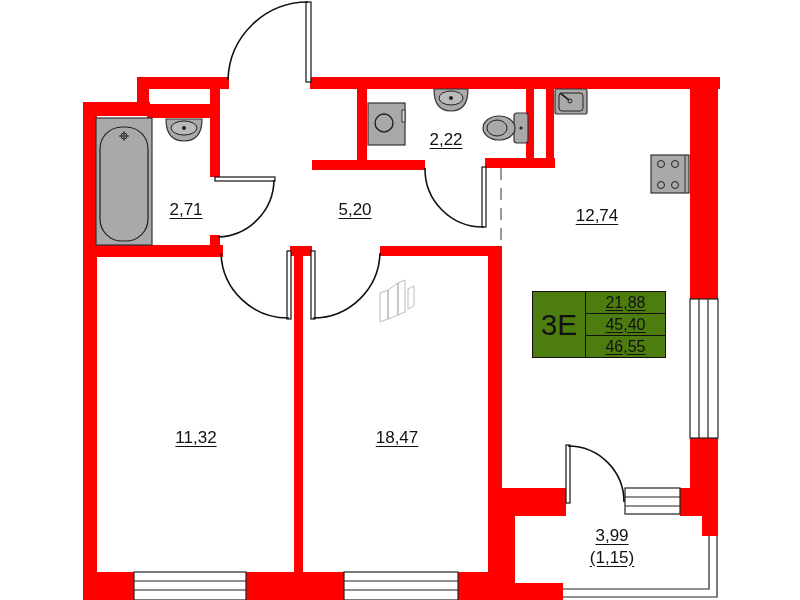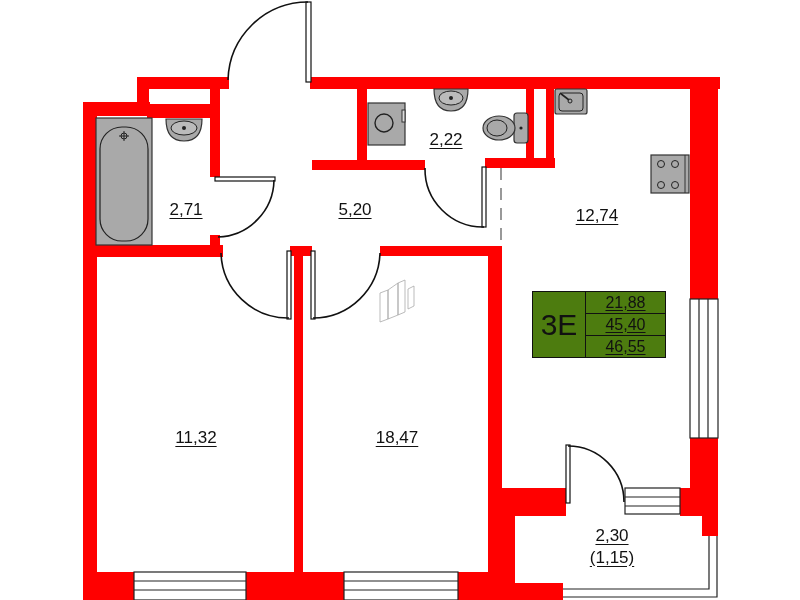--- a/index.html
+++ b/index.html
@@ -175,21 +175,21 @@
     <path d="M408 289 L408 309 L414 306 L414 286 Z"></path>
   </g>
 </svg>
 
 <div class="label" style="left:186px; top:200px;">2,71</div>
 <div class="label" style="left:355px; top:200px;">5,20</div>
 <div class="label" style="left:446px; top:130px;">2,22</div>
 <div class="label" style="left:597px; top:206px;text-align:center;">12,74</div>
 <div class="label" style="left:196px; top:428px;">11,32</div>
 <div class="label" style="left:397px; top:428px;">18,47</div>
-<div class="label" style="left:612px; top:526px;">2,30</div>
+<div class="label" style="left:612px; top:526px;">3,99</div>
 <div class="label" style="left:612px; top:548px;text-align:center;">(1,15)</div>
 
 <div class="summary">
   <div class="code">3E</div>
   <div class="vals">
     <div>21,88</div>
     <div>45,40</div>
     <div>46,55</div>
   </div>
 </div>

